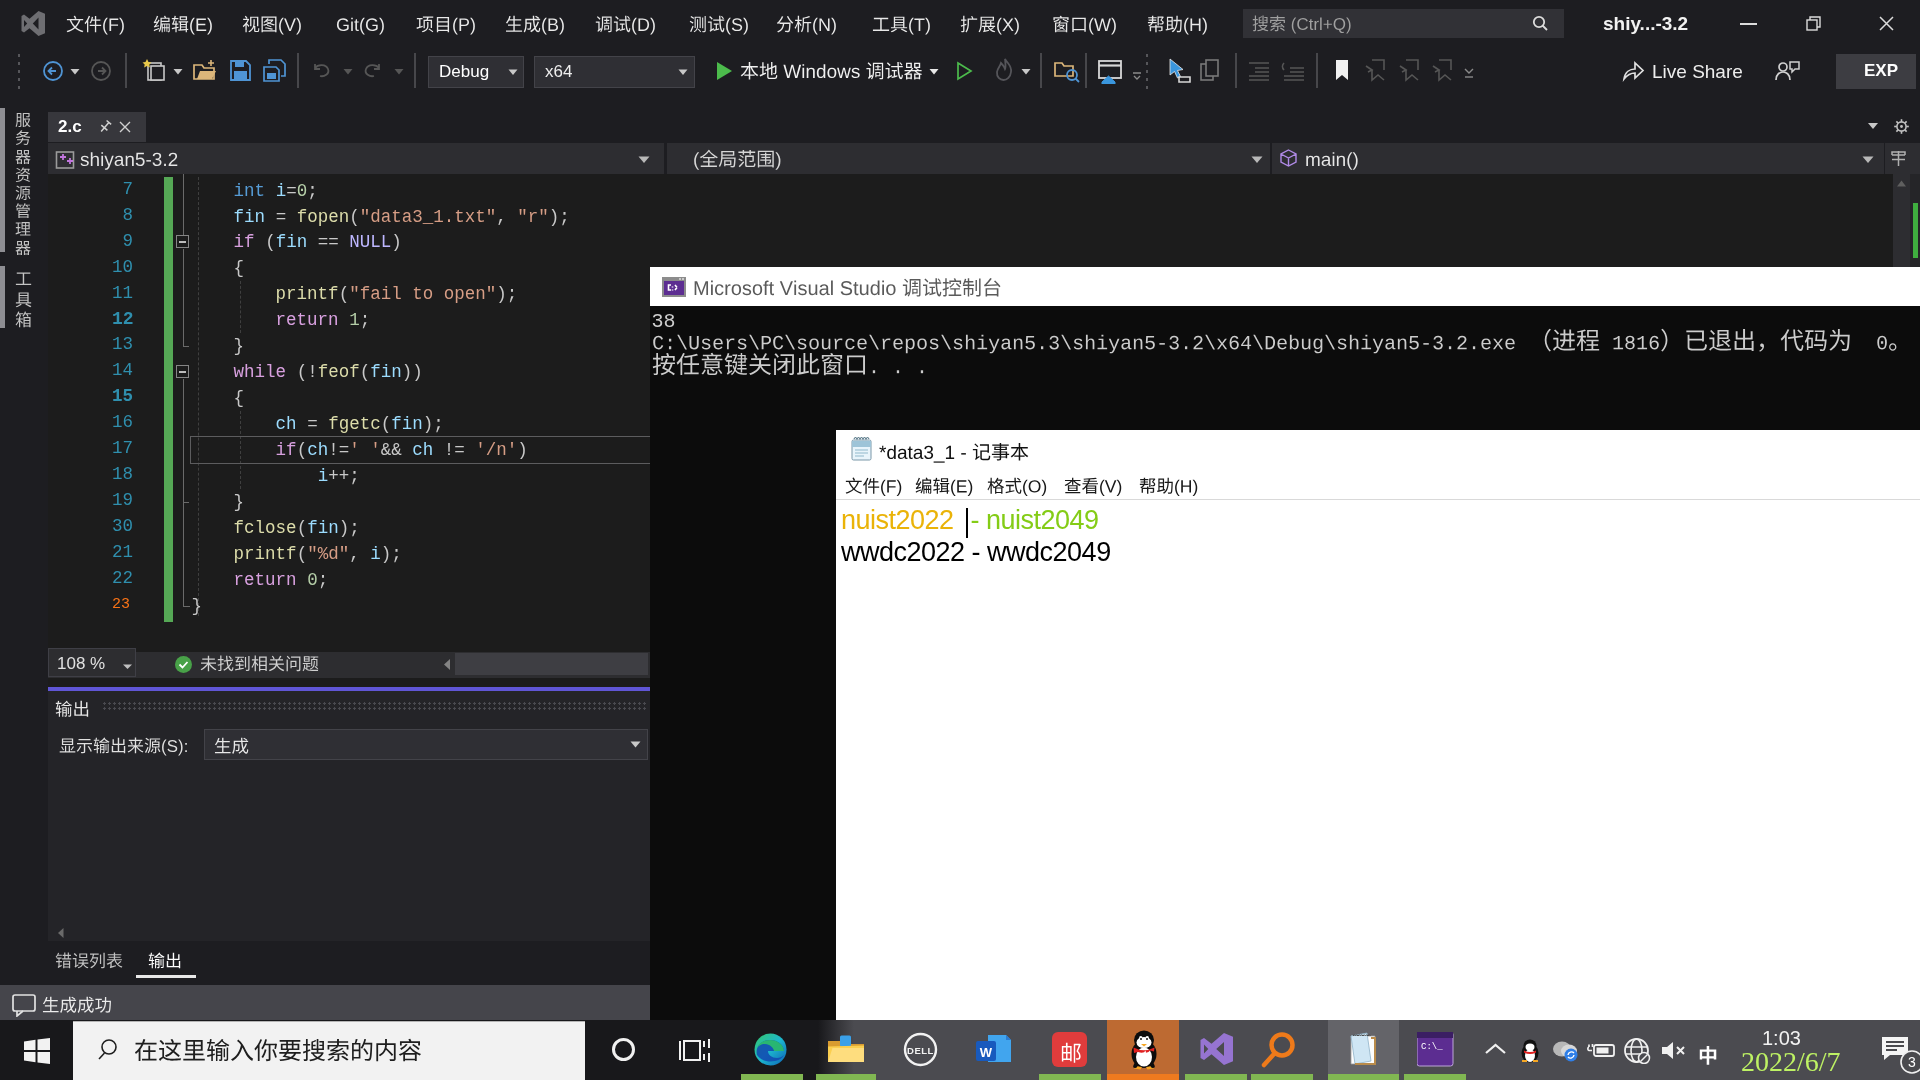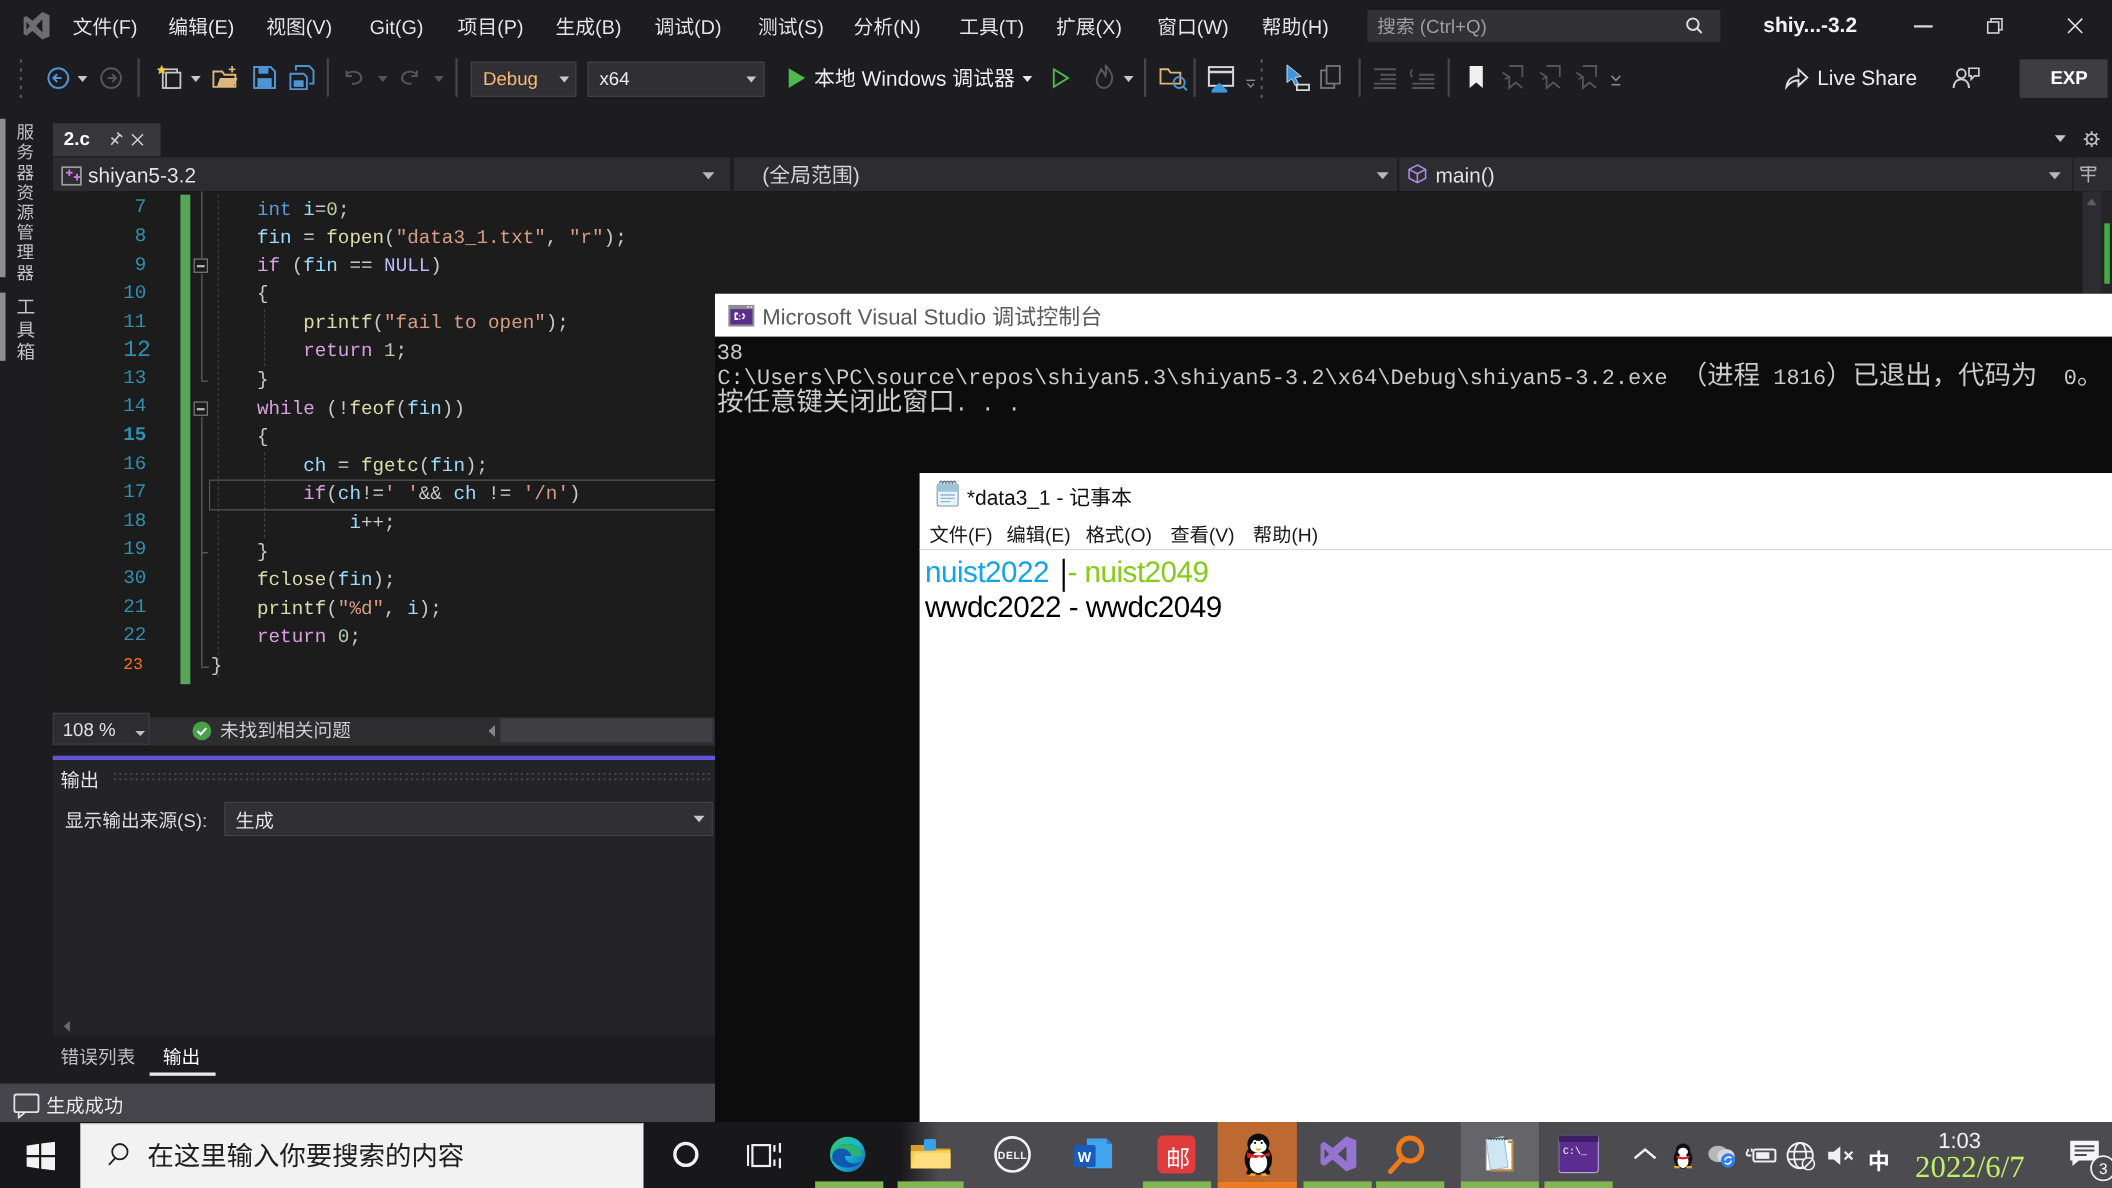--- a/index.html
+++ b/index.html
@@ -360,21 +360,21 @@
       <path d="M0.5 2 L9.5 2 L5 7.5 Z" fill="#565656"></path>
     </svg>
 <svg style="position:absolute;left:360px;top:60px;" width="24" height="22" viewBox="0 0 24 22">
       <path d="M19 8 C16 4 8 4 6 9 C4 14 10 17 14 16 M19 4 V9 H14" fill="none" stroke="#565656" stroke-width="1.8"></path>
     </svg>
 <svg style="position:absolute;left:394px;top:67px;" width="10" height="8" viewBox="0 0 10 8">
       <path d="M0.5 2 L9.5 2 L5 7.5 Z" fill="#565656"></path>
     </svg>
 <div style="position:absolute;left:414px;top:53px;width:2px;height:35px;background:#47474b;"></div>
 <div style="position:absolute;left:428px;top:56px;width:96px;height:32px;background:#2f2f34;border:1px solid #434349;box-sizing:border-box"></div>
-<div style="position:absolute;left:439px;top:63px;font-family:'Liberation Sans',sans-serif;font-size:17px;line-height:17px;color:#fdba74;font-weight:normal;white-space:pre;">Debug</div>
+<div style="position:absolute;left:439px;top:63px;font-family:'Liberation Sans',sans-serif;font-size:17px;line-height:17px;color:#ffffff;font-weight:normal;white-space:pre;">Debug</div>
 <svg style="position:absolute;left:508px;top:68px;" width="10" height="8" viewBox="0 0 10 8">
       <path d="M0.5 1.5 L9.5 1.5 L5 7 Z" fill="#c8c8c8"></path>
     </svg>
 <div style="position:absolute;left:534px;top:56px;width:161px;height:32px;background:#2f2f34;border:1px solid #434349;box-sizing:border-box"></div>
 <div style="position:absolute;left:545px;top:63px;font-family:'Liberation Sans',sans-serif;font-size:17px;line-height:17px;color:#ededed;font-weight:normal;white-space:pre;">x64</div>
 <svg style="position:absolute;left:678px;top:68px;" width="10" height="8" viewBox="0 0 10 8">
       <path d="M0.5 1.5 L9.5 1.5 L5 7 Z" fill="#c8c8c8"></path>
     </svg>
 <svg style="position:absolute;left:714px;top:60px;" width="20" height="22" viewBox="0 0 20 22">
       <path d="M3 2 L18 11 L3 20 Z" fill="#4cbb4c"></path>
@@ -582,21 +582,21 @@
       <path d="M2 5 V2 H15 V5" stroke="#b0b0b0" stroke-width="1.5" fill="none"></path>
     </svg>
 <svg style="position:absolute;left:1896px;top:179px;" width="11" height="9" viewBox="0 0 11 9">
       <path d="M5.5 1.5 L10 7.5 H1 Z" fill="#5f5f5f"></path>
     </svg>
 <div style="position:absolute;left:122.47px;top:180.79999999999998px;font-family:'Liberation Mono',sans-serif;font-size:17.5px;line-height:17.5px;color:#2f8fae;font-weight:normal;white-space:pre;">7</div>
 <div style="position:absolute;left:122.47px;top:206.73999999999998px;font-family:'Liberation Mono',sans-serif;font-size:17.5px;line-height:17.5px;color:#2f8fae;font-weight:normal;white-space:pre;">8</div>
 <div style="position:absolute;left:122.47px;top:232.67999999999998px;font-family:'Liberation Mono',sans-serif;font-size:17.5px;line-height:17.5px;color:#2f8fae;font-weight:normal;white-space:pre;">9</div>
 <div style="position:absolute;left:111.94px;top:258.62px;font-family:'Liberation Mono',sans-serif;font-size:17.5px;line-height:17.5px;color:#2f8fae;font-weight:normal;white-space:pre;">10</div>
 <div style="position:absolute;left:111.94px;top:284.56px;font-family:'Liberation Mono',sans-serif;font-size:17.5px;line-height:17.5px;color:#2f8fae;font-weight:normal;white-space:pre;">11</div>
-<div style="position:absolute;left:111.94px;top:310.5px;font-family:'Liberation Mono',sans-serif;font-size:21px;line-height:17.5px;color:#2f8fae;font-weight:normal;white-space:pre;">12</div>
+<div style="position:absolute;left:111.94px;top:310.5px;font-family:'Liberation Mono',sans-serif;font-size:18px;line-height:17.5px;color:#2f8fae;font-weight:bold;white-space:pre;">12</div>
 <div style="position:absolute;left:111.94px;top:336.44px;font-family:'Liberation Mono',sans-serif;font-size:17.5px;line-height:17.5px;color:#2f8fae;font-weight:normal;white-space:pre;">13</div>
 <div style="position:absolute;left:111.94px;top:362.38px;font-family:'Liberation Mono',sans-serif;font-size:17.5px;line-height:17.5px;color:#2f8fae;font-weight:normal;white-space:pre;">14</div>
 <div style="position:absolute;left:111.94px;top:388.32px;font-family:'Liberation Mono',sans-serif;font-size:17.5px;line-height:17.5px;color:#2f8fae;font-weight:bold;white-space:pre;">15</div>
 <div style="position:absolute;left:111.94px;top:414.26px;font-family:'Liberation Mono',sans-serif;font-size:17.5px;line-height:17.5px;color:#2f8fae;font-weight:normal;white-space:pre;">16</div>
 <div style="position:absolute;left:111.94px;top:440.2px;font-family:'Liberation Mono',sans-serif;font-size:17.5px;line-height:17.5px;color:#2f8fae;font-weight:normal;white-space:pre;">17</div>
 <div style="position:absolute;left:111.94px;top:466.14000000000004px;font-family:'Liberation Mono',sans-serif;font-size:17.5px;line-height:17.5px;color:#2f8fae;font-weight:normal;white-space:pre;">18</div>
 <div style="position:absolute;left:111.94px;top:492.08px;font-family:'Liberation Mono',sans-serif;font-size:17.5px;line-height:17.5px;color:#2f8fae;font-weight:normal;white-space:pre;">19</div>
 <div style="position:absolute;left:111.94px;top:518.0200000000001px;font-family:'Liberation Mono',sans-serif;font-size:17.5px;line-height:17.5px;color:#2f8fae;font-weight:normal;white-space:pre;">30</div>
 <div style="position:absolute;left:111.94px;top:543.96px;font-family:'Liberation Mono',sans-serif;font-size:17.5px;line-height:17.5px;color:#2f8fae;font-weight:normal;white-space:pre;">21</div>
 <div style="position:absolute;left:111.94px;top:569.9000000000001px;font-family:'Liberation Mono',sans-serif;font-size:17.5px;line-height:17.5px;color:#2f8fae;font-weight:normal;white-space:pre;">22</div>
@@ -898,21 +898,21 @@
       <use href="#g4" transform="translate(52.5 18.4) scale(0.00854 -0.00854)"></use>
     </svg>
 <svg style="position:absolute;left:1139.0px;top:473.6px;overflow:visible" width="59.3" height="24.5" viewBox="0 0 59.3 24.5" fill="#1a1a1a">
       <use href="#g37" transform="translate(0.0 18.4) scale(0.01750 -0.01750)"></use>
       <use href="#g38" transform="translate(17.5 18.4) scale(0.01750 -0.01750)"></use>
       <use href="#g2" transform="translate(35.0 18.4) scale(0.00854 -0.00854)"></use>
       <use href="#g39" transform="translate(40.8 18.4) scale(0.00854 -0.00854)"></use>
       <use href="#g4" transform="translate(53.5 18.4) scale(0.00854 -0.00854)"></use>
     </svg>
 <div style="position:absolute;left:836px;top:499px;width:1084px;height:1px;background:#d9d9d9;"></div>
-<div style="position:absolute;left:841px;top:507px;font-family:'Liberation Sans',sans-serif;font-size:27px;line-height:27px;color:#0ea5e9;font-weight:normal;white-space:pre;letter-spacing:-0.5px">nuist2022</div>
+<div style="position:absolute;left:841px;top:507px;font-family:'Liberation Sans',sans-serif;font-size:27px;line-height:27px;color:#eab308;font-weight:normal;white-space:pre;letter-spacing:-0.5px">nuist2022</div>
 <div style="position:absolute;left:966px;top:508px;width:1.6px;height:30px;background:#000000;"></div>
 <div style="position:absolute;left:970.5px;top:507px;font-family:'Liberation Sans',sans-serif;font-size:27px;line-height:27px;color:#84cc16;font-weight:normal;white-space:pre;letter-spacing:-0.5px">- nuist2049</div>
 <div style="position:absolute;left:841px;top:539px;font-family:'Liberation Sans',sans-serif;font-size:27px;line-height:27px;color:#000000;font-weight:normal;white-space:pre;letter-spacing:-0.5px">wwdc2022 - wwdc2049</div>
 <div style="position:absolute;left:0;top:1020px;width:1920px;height:60px;background:linear-gradient(90deg,#18181b 0,#18181b 818px,#4b4b50 854px,#4b4b50 100%)"></div>
 <svg style="position:absolute;left:24px;top:1038px;" width="26" height="26" viewBox="0 0 26 26">
       <path d="M0 3.5 L11.5 1.8 V12 H0 Z" fill="#f2f2f2"></path>
       <path d="M13.5 1.5 L26 0 V12 H13.5 Z" fill="#f2f2f2"></path>
       <path d="M0 14 H11.5 V24.2 L0 22.5 Z" fill="#f2f2f2"></path>
       <path d="M13.5 14 H26 V26 L13.5 24.5 Z" fill="#f2f2f2"></path>
     </svg>

